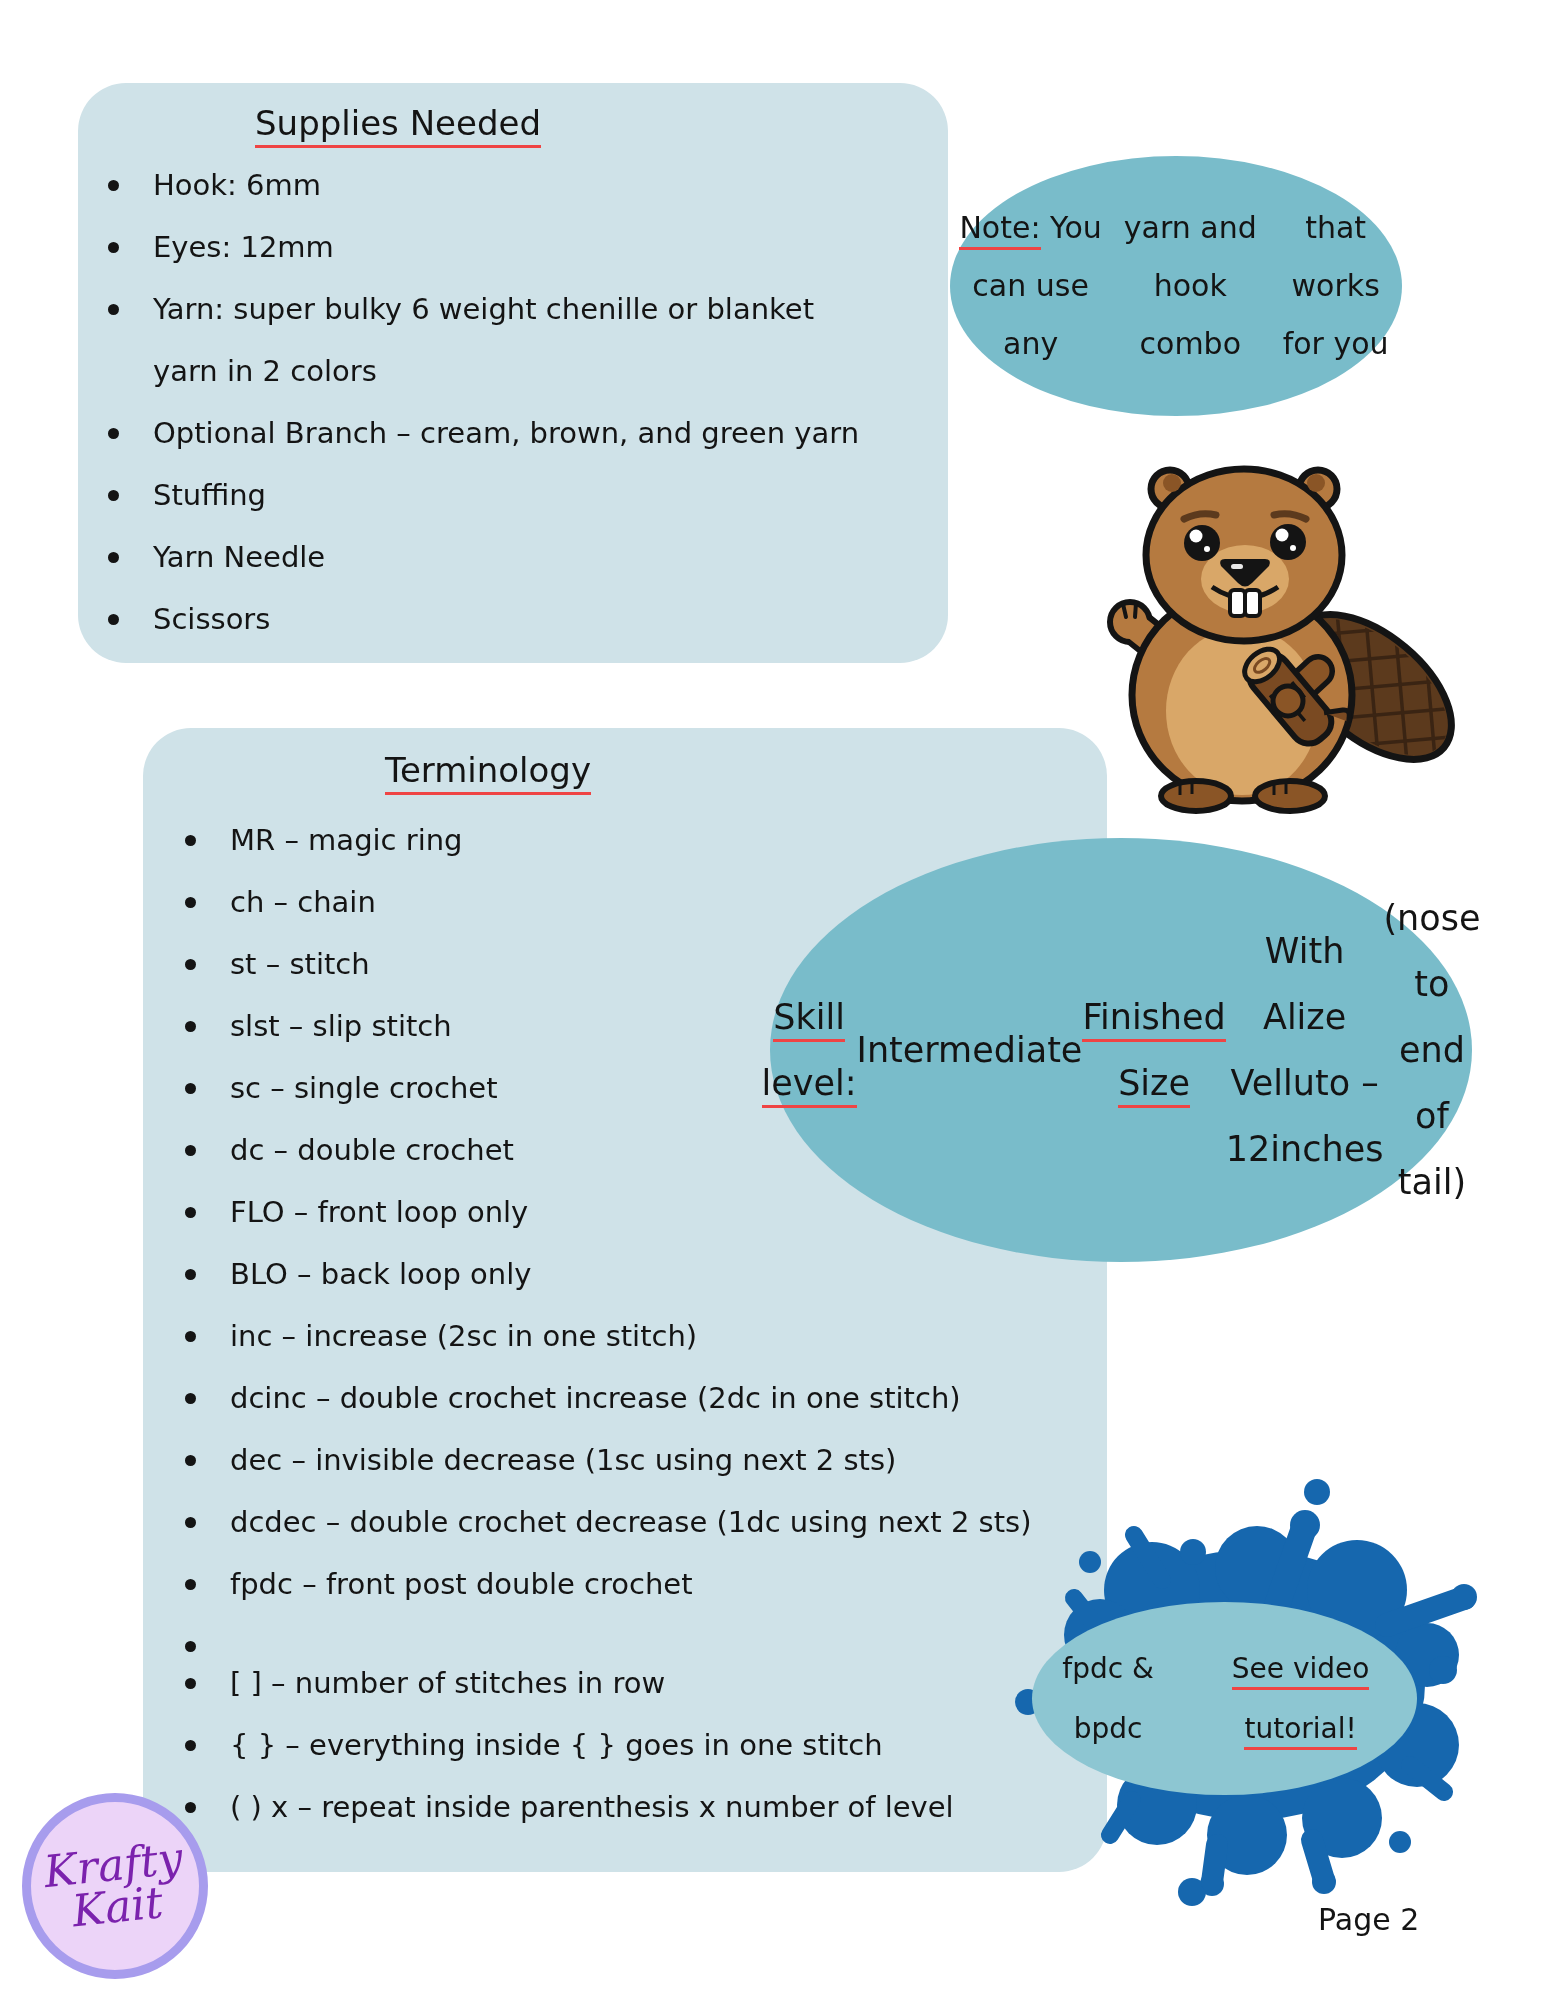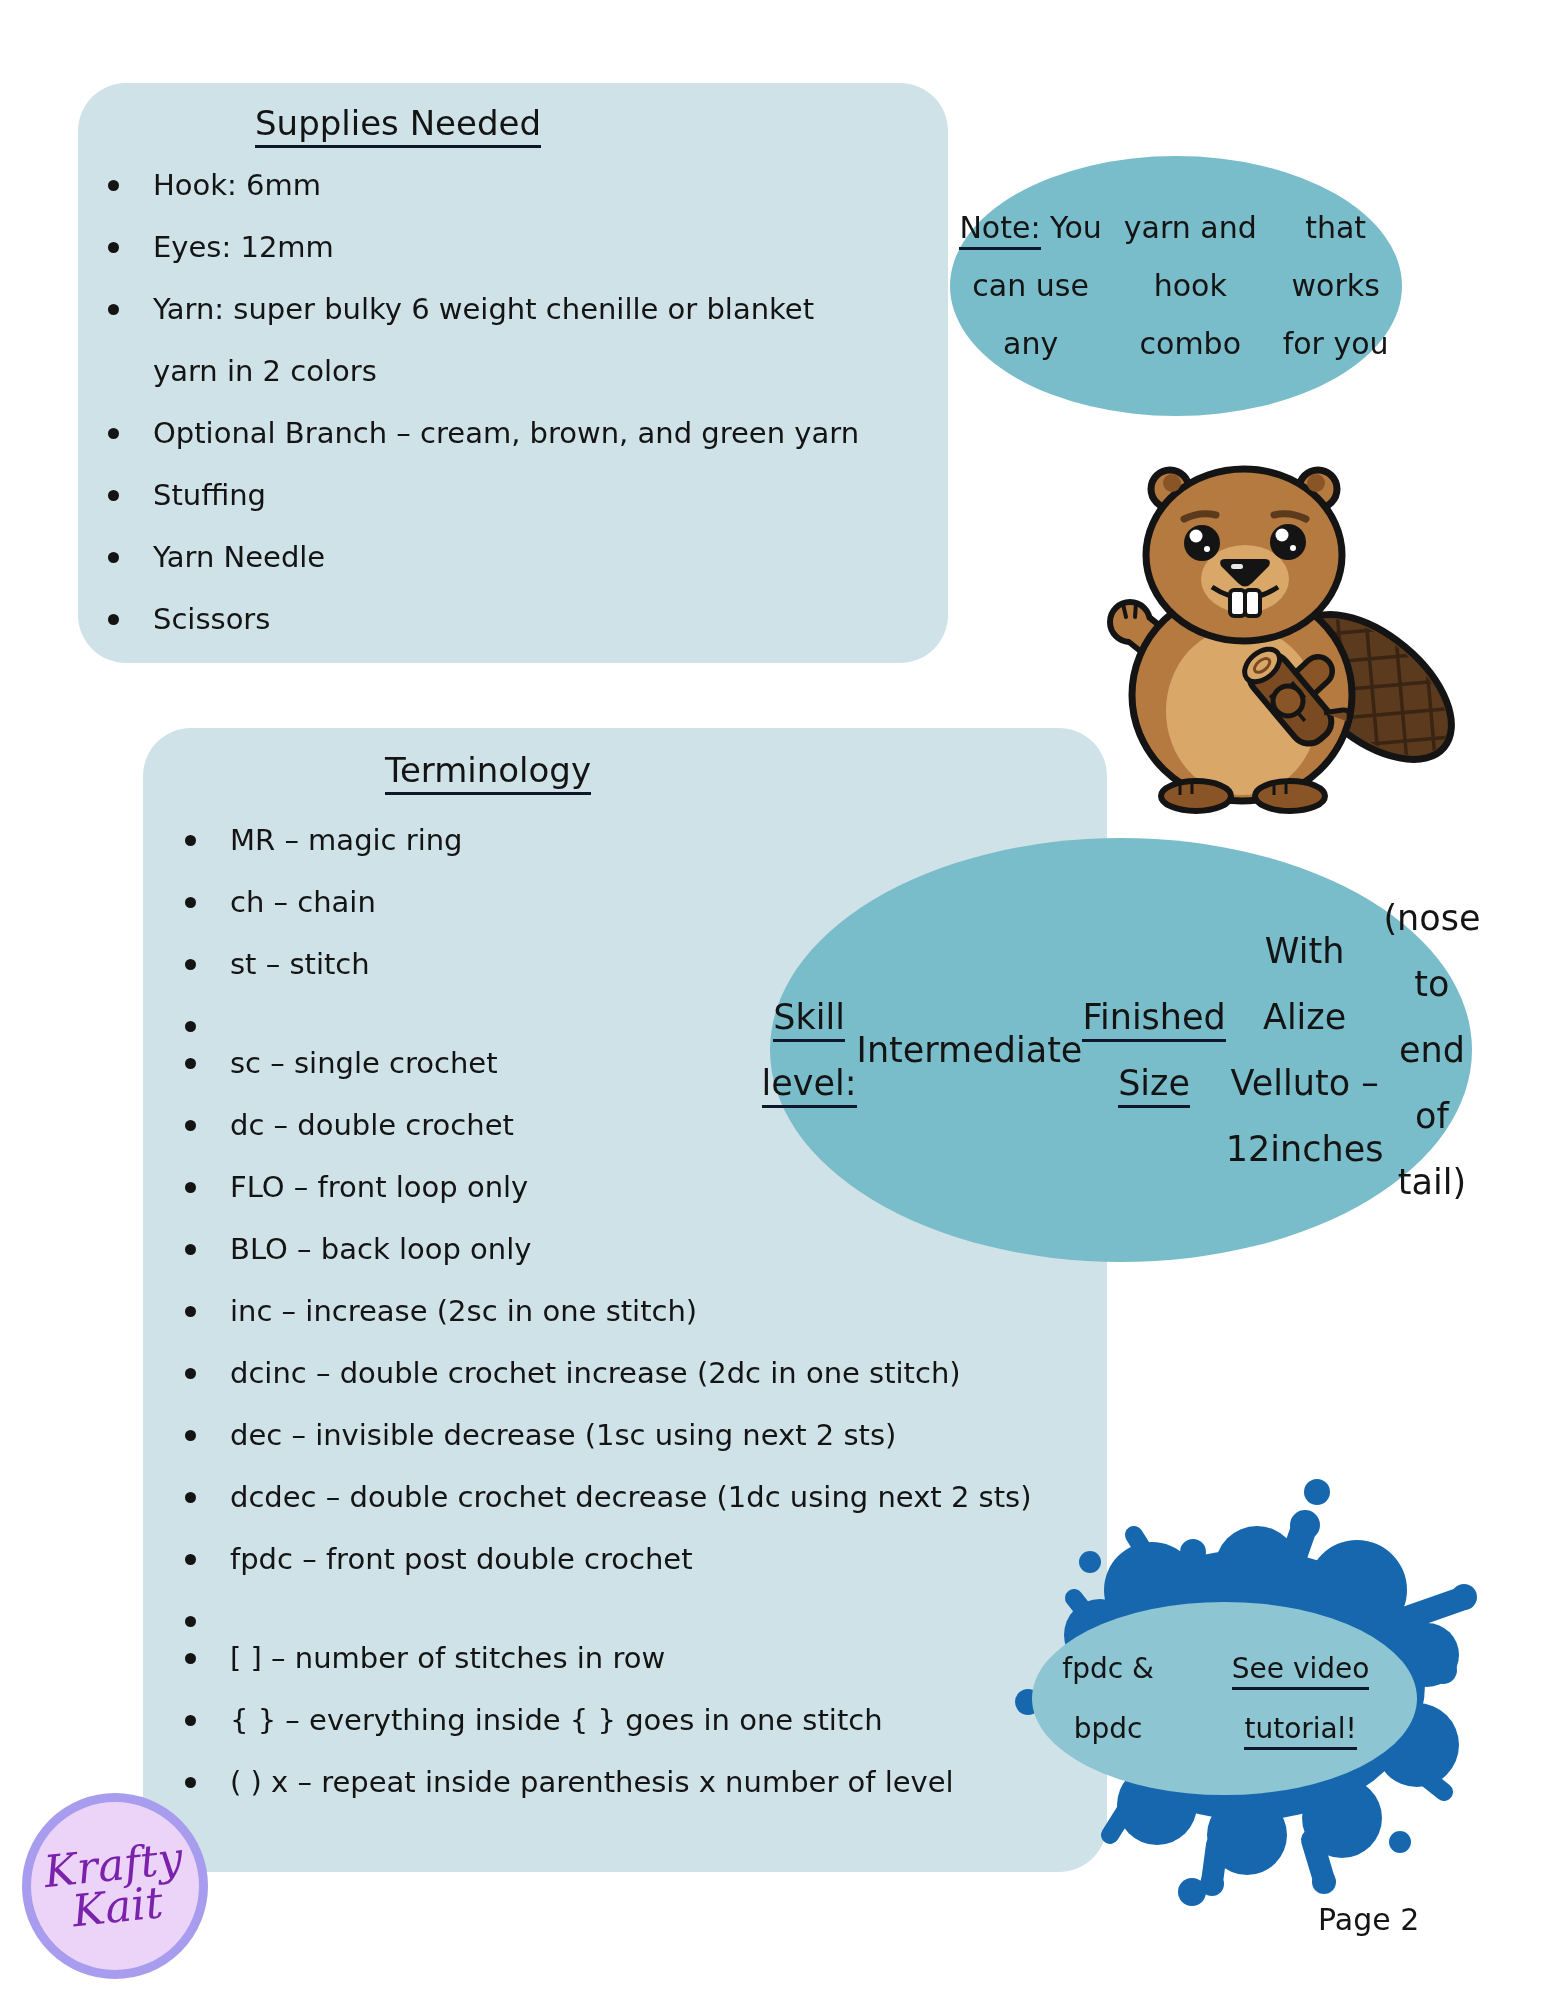--- a/index.html
+++ b/index.html
@@ -7,21 +7,21 @@
     width:1545px;height:2000px;position:relative;background:#ffffff;
     font-family:"DejaVu Sans",sans-serif;color:#141414;overflow:hidden;
   }
   .panel{position:absolute;background:#cfe2e8;border-radius:48px;z-index:1}
   #supplies-panel{left:78px;top:83px;width:870px;height:580px}
   #terminology-panel{left:143px;top:728px;width:964px;height:1144px}
 
   .panel-title{position:absolute;font-size:34px;text-align:center}
   #supplies-title{top:20px;left:0;width:640px}
   #terminology-title{top:22px;left:0;width:690px}
-  .u{border-bottom:3px solid #0f172a;padding-bottom:2px}
+  .u{border-bottom:3px solid #ef4444;padding-bottom:2px}
 
   ul.blist{position:absolute;list-style:none;margin:0;padding:0}
   #supplies-list{left:30px;top:71px}
   #terminology-list{left:42px;top:81px}
   .blist li{display:flex;align-items:flex-start;gap:34px;font-size:29px}
   .dot{flex:0 0 auto;width:11px;height:11px;border-radius:50%;background:#141414;margin-top:26px}
   .line{height:62px;line-height:62px;white-space:nowrap}
 
   .bubble{
     position:absolute;border-radius:50%;background:#79bcca;z-index:3;
@@ -200,20 +200,21 @@
     <li>
         <span class="dot"></span>
         <div class="line">ch – chain</div>
       </li>
     <li>
         <span class="dot"></span>
         <div class="line">st – stitch</div>
       </li>
     <li>
         <span class="dot"></span>
+        <div class="line">slst – slip stitch</div>
       </li>
     <li>
         <span class="dot"></span>
         <div class="line">sc – single crochet</div>
       </li>
     <li>
         <span class="dot"></span>
         <div class="line">dc – double crochet</div>
       </li>
     <li>

